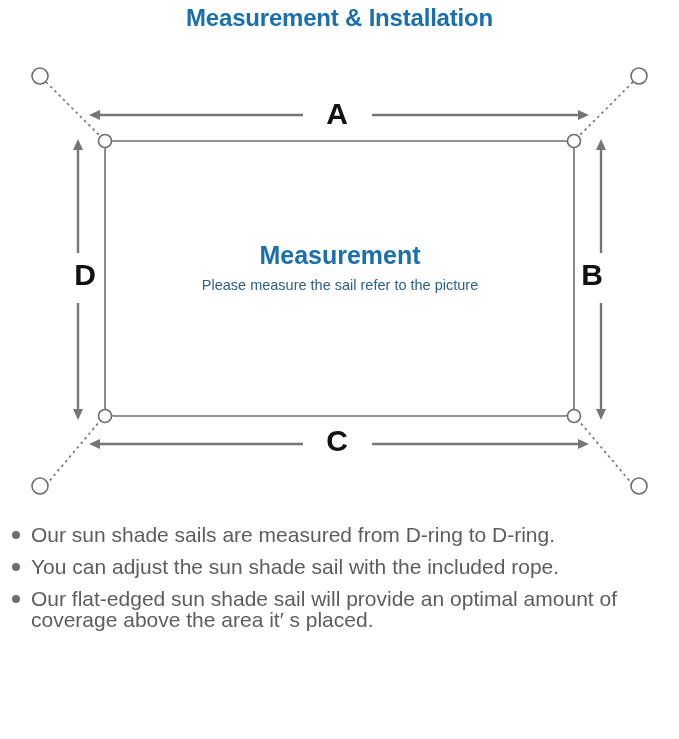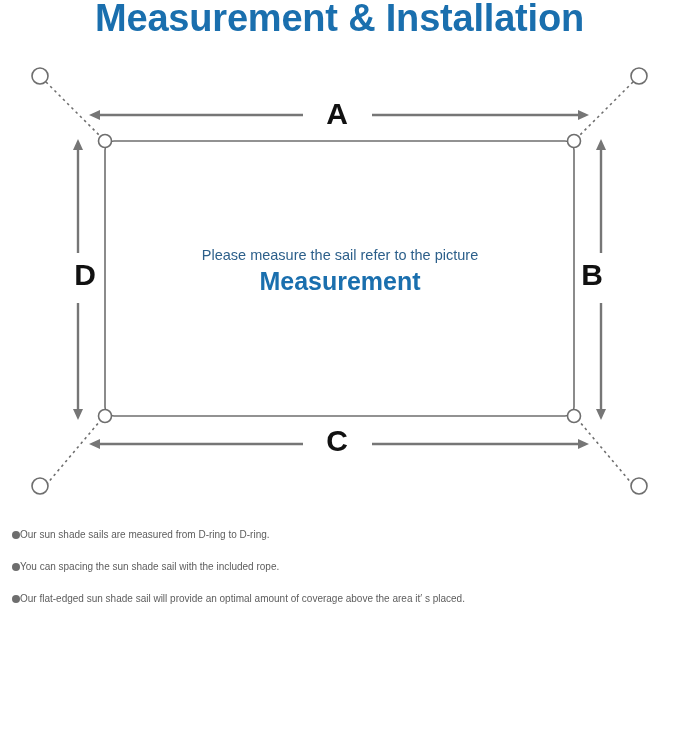--- a/index.html
+++ b/index.html
@@ -16,21 +16,21 @@
     color: #5b5b5b;
   }
 
   
   #page-title {
     position: absolute;
     top: 0px;
     left: 0;
     width: 679px;
     text-align: center;
-    font-size: 38px;
+    font-size: 24px;
     font-weight: bold;
     color: #1a6fae;
     letter-spacing: -0.2px;
     line-height: 36px;
   }
 
   
   #diagram {
     position: absolute;
     top: 45px;
@@ -77,23 +77,23 @@
 
   
   #notes {
     position: absolute;
     left: 0px;
     top: 524px;
     width: 679px;
   }
   .note-item {
     position: relative;
-    padding-left: 20px;
+    padding-left: 31px;
     margin-bottom: 11px;
-    font-size: 10px;
+    font-size: 21px;
     line-height: 21px;
     color: #5d5d5d;
     padding-right: 4px;
   }
   .note-bullet {
     position: absolute;
     left: 12px;
     top: 7px;
     width: 8px;
     height: 8px;
@@ -161,31 +161,31 @@
       <line x1="601" y1="258" x2="601" y2="364" marker-end="url(#arrR)"></line>
     </g>
   </svg>
 
   <div class="diag-label" id="label-a">A</div>
   <div class="diag-label" id="label-b">B</div>
   <div class="diag-label" id="label-c">C</div>
   <div class="diag-label" id="label-d">D</div>
 
   <div id="center-block">
+    <div id="center-title">Measurement</div>
     <div id="center-sub">Please measure the sail refer to the picture</div>
-    <div id="center-title">Measurement</div>
   </div>
 </div>
 
 <div id="notes">
   <div class="note-item">
     <span class="note-bullet"></span>
     <span>Our sun shade sails are measured from D-ring to D-ring.</span>
   </div>
   <div class="note-item">
     <span class="note-bullet"></span>
-    <span>You can spacing the sun shade sail with the included rope.</span>
+    <span>You can adjust the sun shade sail with the included rope.</span>
   </div>
   <div class="note-item">
     <span class="note-bullet"></span>
     <span>Our flat-edged sun shade sail will provide an optimal amount of coverage above the area it′ s placed.</span>
   </div>
 </div>
 
 </body></html>

